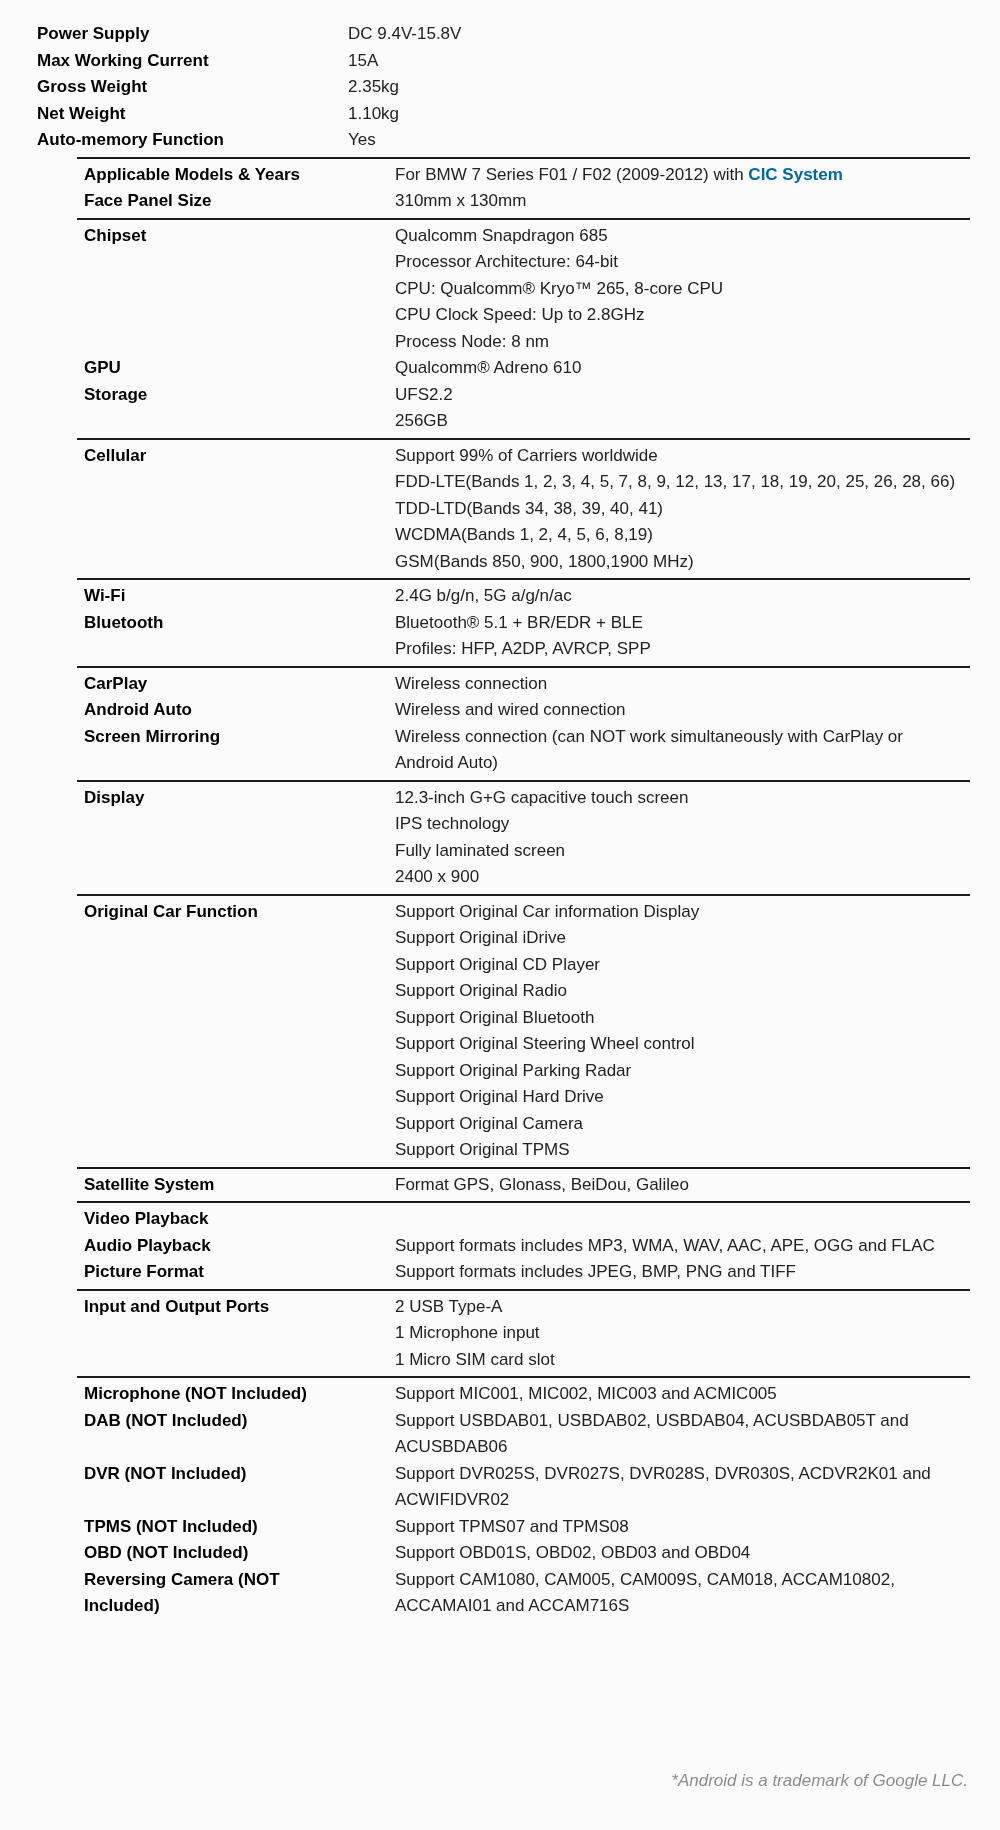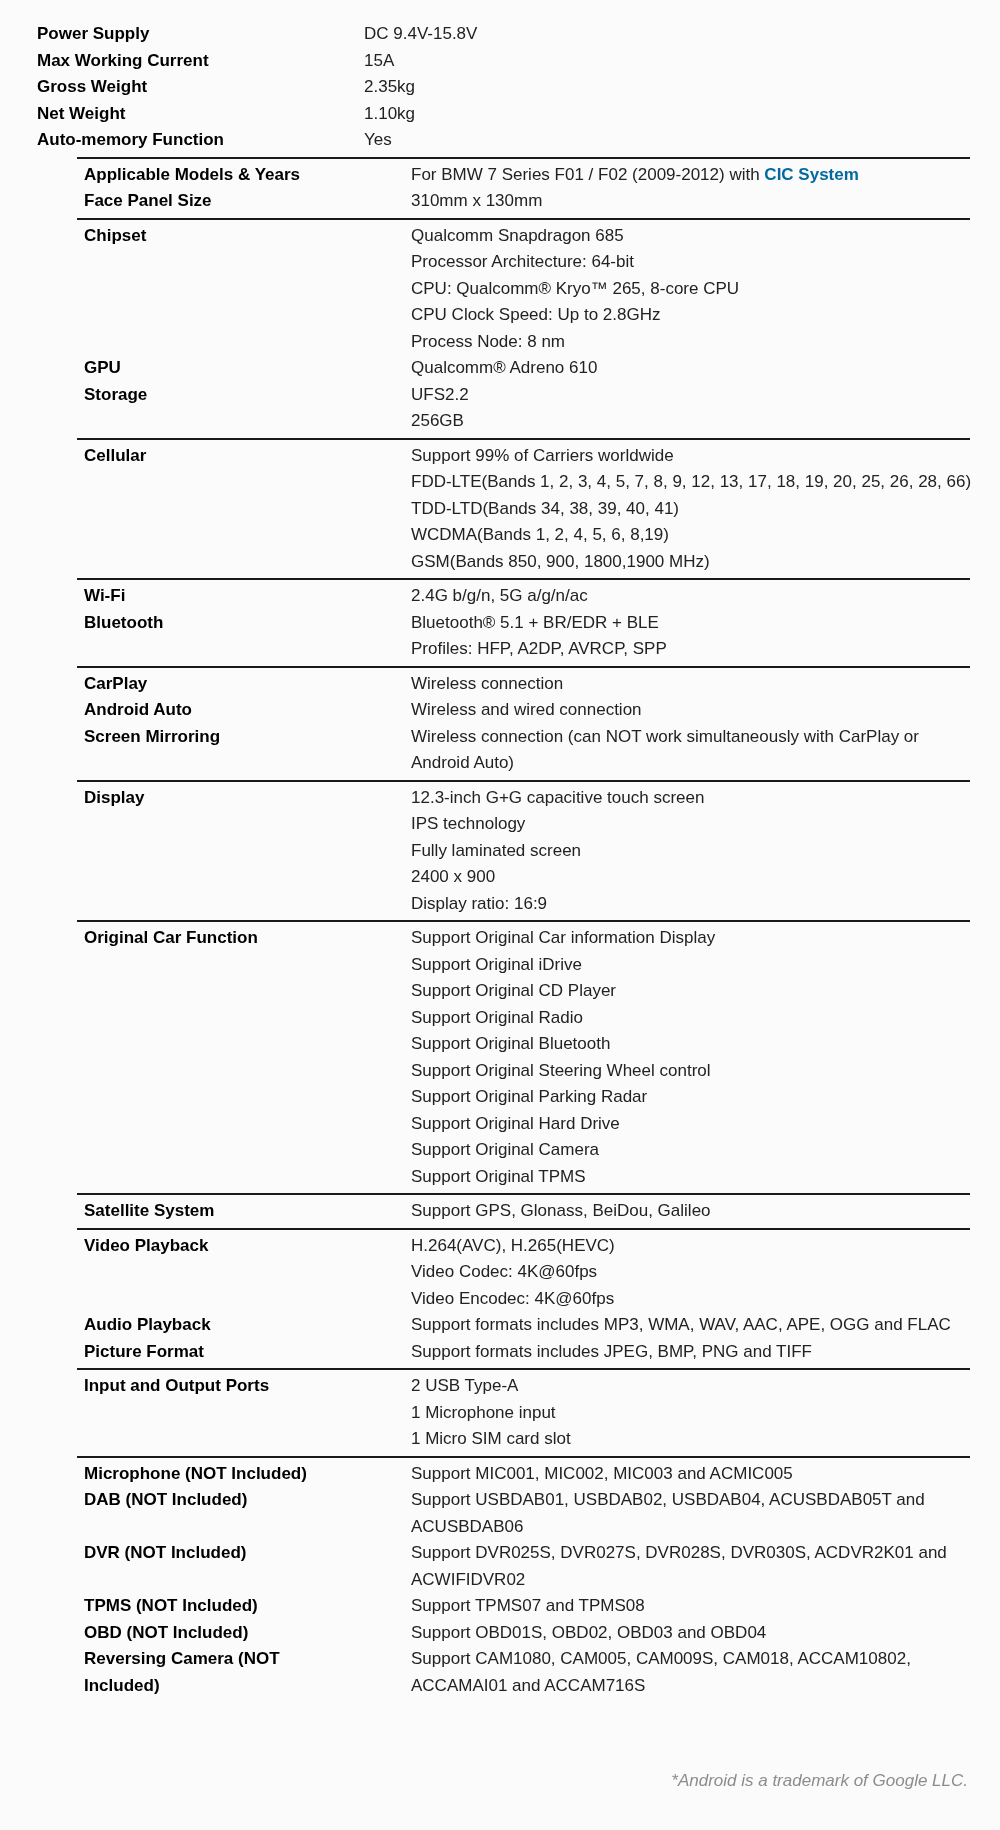--- a/index.html
+++ b/index.html
@@ -22,21 +22,20 @@
     padding: 3px 0;
   }
   .section + .section {
     border-top: 2px solid #1a1a1a;
     margin-left: 47px;
   }
   .row {
     display: grid;
     grid-template-columns: 318px 1fr;
     align-items: start;
-    gap: 16px;
   }
   .label {
     font-weight: bold;
     color: #000;
     padding-left: 7px;
   }
   .label-line, .value-line {
     font-size: 17px;
     line-height: 26.5px;
     white-space: nowrap;
@@ -216,21 +215,20 @@
     <div class="section">
       <div class="row">
         <div class="label">
           <div class="label-line">Display</div>
         </div>
         <div class="value">
           <div class="value-line">12.3-inch G+G capacitive touch screen</div>
           <div class="value-line">IPS technology</div>
           <div class="value-line">Fully laminated screen</div>
           <div class="value-line">2400 x 900</div>
-          <div class="value-line">Display ratio: 16:9</div>
         </div>
       </div>
     </div>
     <div class="section">
       <div class="row">
         <div class="label">
           <div class="label-line">Original Car Function</div>
         </div>
         <div class="value">
           <div class="value-line">Support Original Car information Display</div>
@@ -245,33 +243,28 @@
           <div class="value-line">Support Original TPMS</div>
         </div>
       </div>
     </div>
     <div class="section">
       <div class="row">
         <div class="label">
           <div class="label-line">Satellite System</div>
         </div>
         <div class="value">
-          <div class="value-line">Support GPS, Glonass, BeiDou, Galileo</div>
+          <div class="value-line">Format GPS, Glonass, BeiDou, Galileo</div>
         </div>
       </div>
     </div>
     <div class="section">
       <div class="row">
         <div class="label">
           <div class="label-line">Video Playback</div>
-        </div>
-        <div class="value">
-          <div class="value-line">H.264(AVC), H.265(HEVC)</div>
-          <div class="value-line">Video Codec: 4K@60fps</div>
-          <div class="value-line">Video Encodec: 4K@60fps</div>
         </div>
       </div>
       <div class="row">
         <div class="label">
           <div class="label-line">Audio Playback</div>
         </div>
         <div class="value">
           <div class="value-line">Support formats includes MP3, WMA, WAV, AAC, APE, OGG and FLAC</div>
         </div>
       </div>

